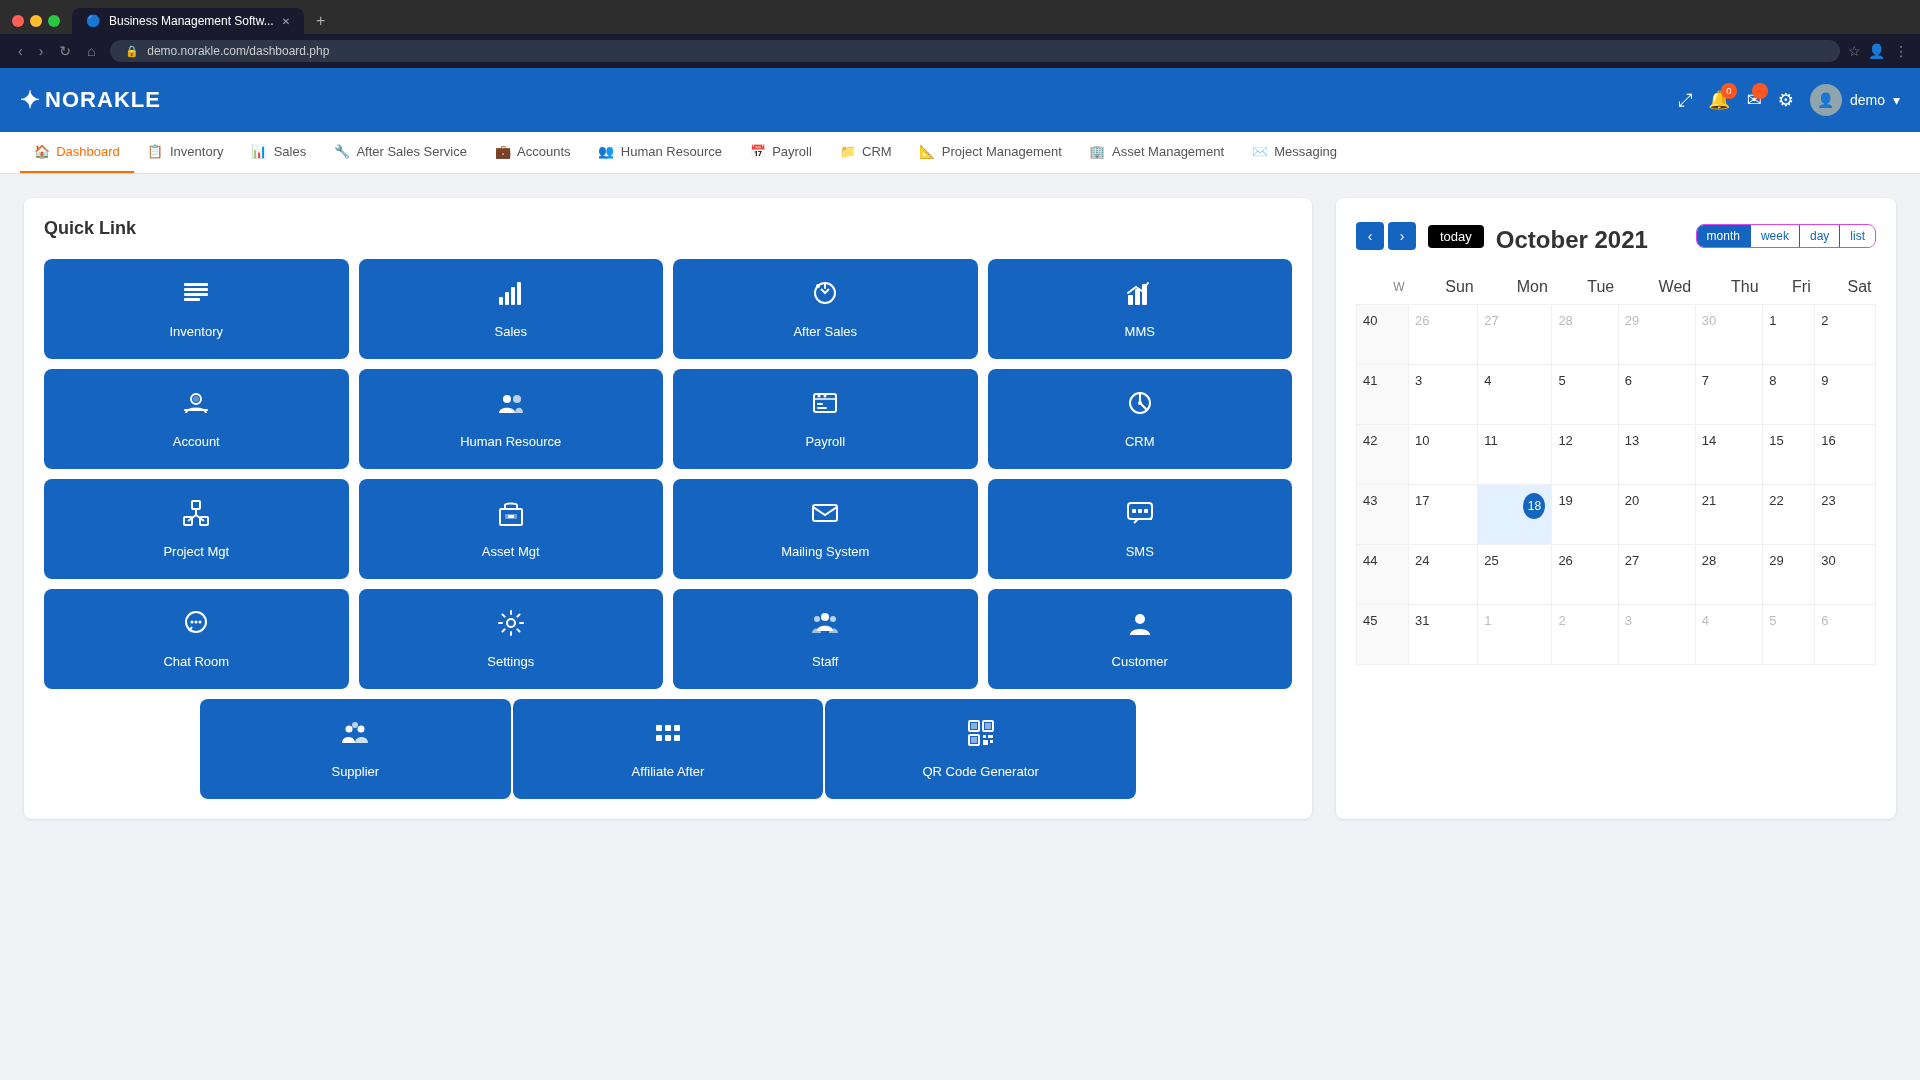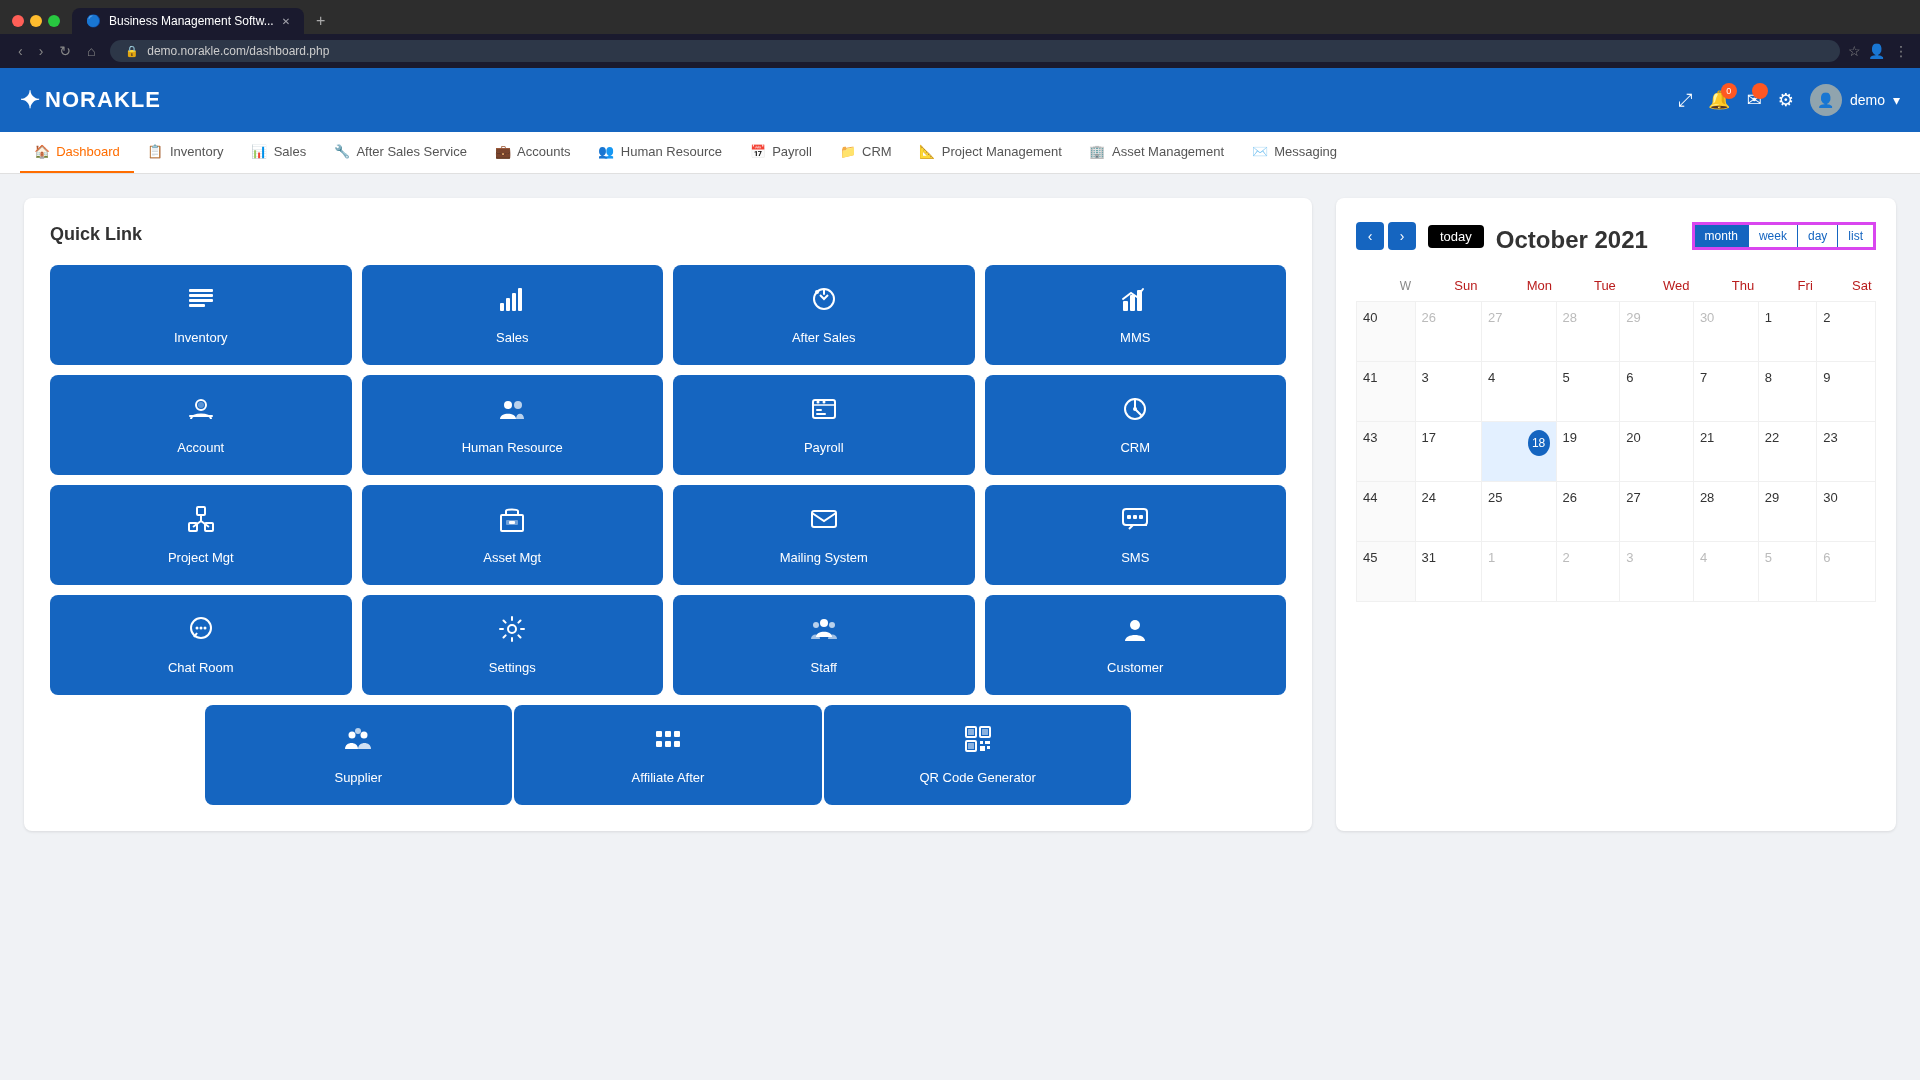--- a/index.html
+++ b/index.html
@@ -36,40 +36,40 @@
 
     
     .app-nav { background: #fff; border-bottom: 1px solid #e0e0e0; padding: 0 20px; display: flex; align-items: center; gap: 0; overflow-x: auto; }
     .nav-item { padding: 12px 14px; font-size: 13px; color: #555; cursor: pointer; display: flex; align-items: center; gap: 6px; white-space: nowrap; border-bottom: 2px solid transparent; text-decoration: none; }
     .nav-item.active { color: #ff6d00; border-bottom: 2px solid #ff6d00; font-weight: 500; }
 
     
     .main-content { padding: 24px; display: flex; gap: 24px; }
 
     
-    .quick-link-section { flex: 1; background: #fff; border-radius: 8px; padding: 26px; box-shadow: 0 1px 3px rgba(0,0,0,0.1); }
+    .quick-link-section { flex: 1; background: #fff; border-radius: 8px; padding: 20px; box-shadow: 0 1px 3px rgba(0,0,0,0.1); }
     .section-title { font-size: 18px; font-weight: 600; color: #333; margin-bottom: 20px; }
     .grid-3 { display: grid; grid-template-columns: repeat(4, 1fr); gap: 10px; margin-bottom: 10px; }
     .grid-bottom { display: grid; grid-template-columns: repeat(3, 1fr); gap: 2px; max-width: 75%; margin: 10px auto 0; }
     .ql-btn { background: #1565c0; color: #fff; border: none; border-radius: 8px; padding: 20px 10px; display: flex; flex-direction: column; align-items: center; gap: 10px; cursor: pointer; font-size: 13px; font-weight: 400; transition: background 0.2s; min-height: 100px; }
     .ql-icon { font-size: 26px; }
 
     
     .calendar-section { width: 560px; background: #fff; border-radius: 8px; padding: 20px; box-shadow: 0 1px 3px rgba(0,0,0,0.1); }
     .cal-header { display: flex; align-items: center; gap: 12px; margin-bottom: 16px; }
     .cal-nav { display: flex; gap: 4px; }
     .cal-nav-btn { background: #1565c0; color: #fff; border: none; border-radius: 4px; width: 28px; height: 28px; cursor: pointer; font-size: 14px; display: flex; align-items: center; justify-content: center; }
     .cal-today-btn { background: #000000; color: #fff; border: none; border-radius: 4px; padding: 4px 12px; cursor: pointer; font-size: 13px; }
     .cal-title { font-size: 24px; font-weight: 700; color: #333; flex: 1; margin-top: 8px; }
-    .cal-view-btns { display: flex; border: 3px solid #d946ef; border-radius: 0; overflow: hidden; margin-left: 24px; }
+    .cal-view-btns { display: flex; border: 1px solid #d946ef; border-radius: 8px; overflow: hidden; margin-left: 24px; }
     .cal-view-btn { background: #fff; color: #1565c0; border: none; padding: 4px 10px; cursor: pointer; font-size: 12px; }
     .cal-view-btn.active { background: #1565c0; color: #fff; }
     .cal-view-btn:not(:last-child) { border-right: 1px solid #1565c0; }
     .cal-table { width: 100%; border-collapse: collapse; }
-    .cal-table th { padding: 8px 4px; text-align: right; font-size: 13px; color: #b91c1c; font-weight: 500; }
+    .cal-table th { padding: 8px 4px; text-align: right; font-size: 16px; color: #404040; font-weight: 500; }
     .cal-table th.week-col { color: #888; font-size: 12px; }
     .cal-table td { padding: 8px 6px; text-align: left; font-size: 13px; border: 1px solid #f0f0f0; vertical-align: top; height: 60px; color: #333; }
     .cal-table td.other-month { color: #bbb; }
     .cal-table td.today { background: #e3f0ff; }
     .cal-table td.today .day-num { background: #1565c0; color: #fff; border-radius: 50%; width: 22px; height: 26px; display: flex; align-items: center; justify-content: center; float: right; font-size: 12px; }
     .week-num { color: #888; font-size: 12px; background: #fafafa; }
   </style>
 </head>
 <body>
 
@@ -459,20 +459,30 @@
             <td class="week-num">41</td>
             <td>3</td>
             <td>4</td>
             <td>5</td>
             <td>6</td>
             <td>7</td>
             <td>8</td>
             <td>9</td>
           </tr>
           <tr>
+            <td class="week-num">42</td>
+            <td>10</td>
+            <td>11</td>
+            <td>12</td>
+            <td>13</td>
+            <td>14</td>
+            <td>15</td>
+            <td>16</td>
+          </tr>
+          <tr>
             <td class="week-num">43</td>
             <td>17</td>
             <td class="today">
               <span class="day-num">18</span>
             </td>
             <td>19</td>
             <td>20</td>
             <td>21</td>
             <td>22</td>
             <td>23</td>

